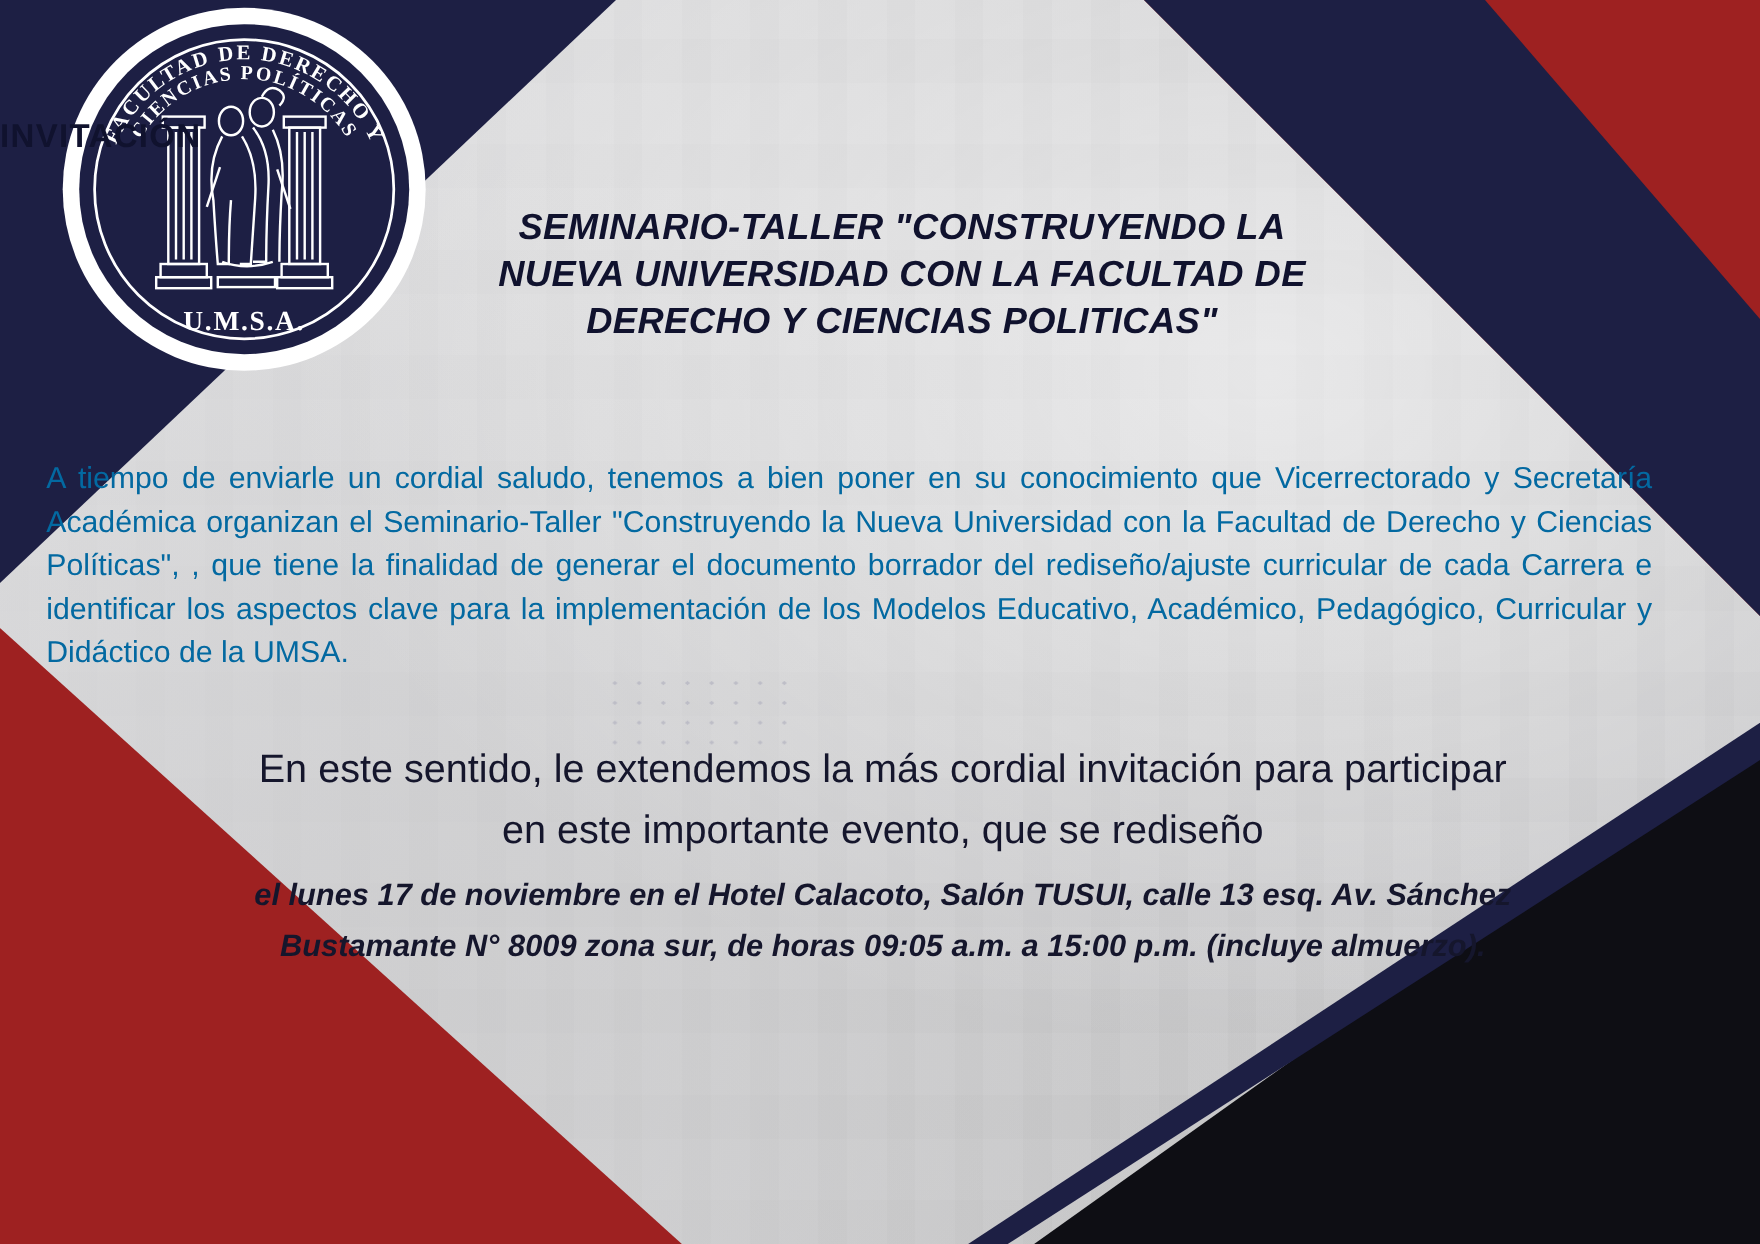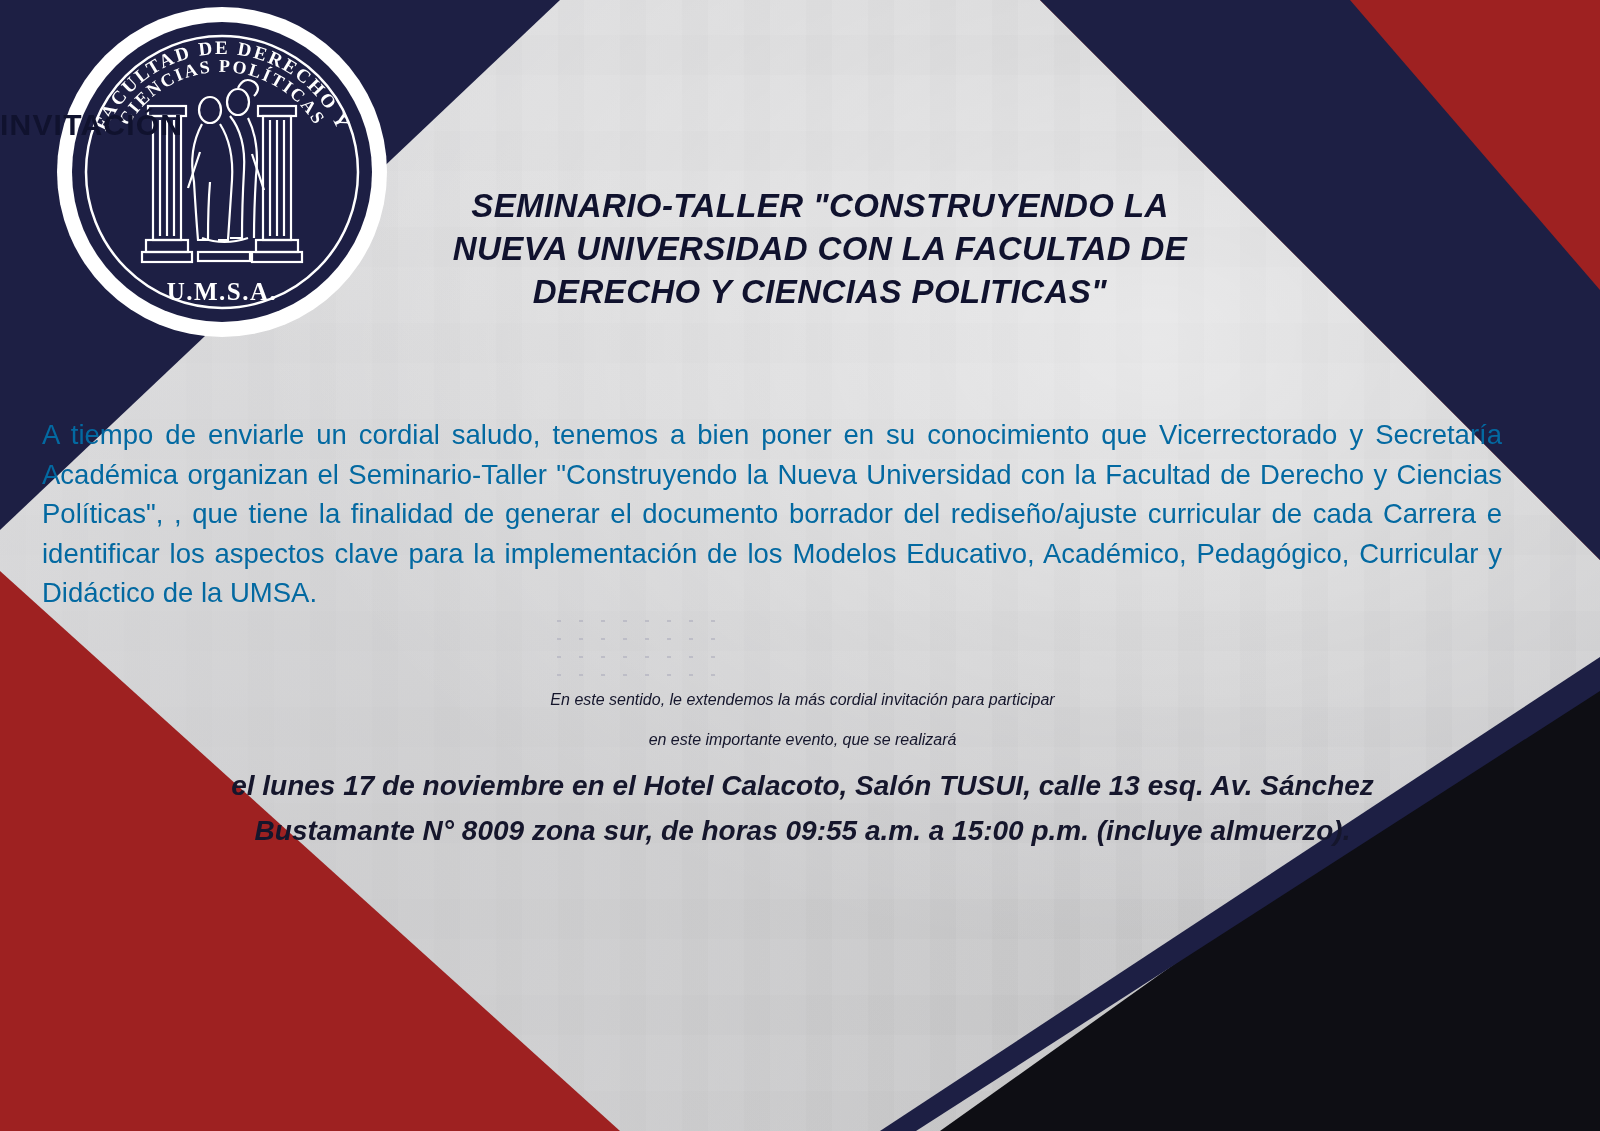--- a/index.html
+++ b/index.html
@@ -150,24 +150,22 @@
   }
   .invite-block {
     position: absolute;
     top: 672px;
     left: 180px;
     width: 1245px;
     text-align: center;
     color: #15162c;
   }
   .invite-line {
-    font-size: 16px;
-    font-style: italic;
+    font-size: 36px;
     line-height: 1.52;
-    margin-top: 16px;
   }
   .invite-detail {
     margin-top: 10px;
     font-size: 28px;
     font-weight: bold;
     font-style: italic;
     line-height: 1.62;
   }
 </style>
 </head>
@@ -243,18 +241,18 @@
   <div class="content">
 
     <div class="kicker">INVITACIÓN</div>
 
     <div class="title">SEMINARIO-TALLER "CONSTRUYENDO LA NUEVA UNIVERSIDAD CON LA FACULTAD DE DERECHO Y CIENCIAS POLITICAS"</div>
 
     <div class="body-text">A tiempo de enviarle un cordial saludo, tenemos a bien poner en su conocimiento que Vicerrectorado y Secretaría Académica organizan el Seminario-Taller "Construyendo la Nueva Universidad con la Facultad de Derecho y Ciencias Políticas", , que tiene la finalidad de generar el documento borrador del rediseño/ajuste curricular de cada Carrera e identificar los aspectos clave para la implementación de los Modelos Educativo, Académico, Pedagógico, Curricular y Didáctico de la UMSA.</div>
 
     <div class="invite-block">
       <div class="invite-line">En este sentido, le extendemos la más cordial invitación para participar</div>
-      <div class="invite-line">en este importante evento, que se realizará</div>
-      <div class="invite-detail">el lunes 17 de noviembre en el Hotel Calacoto, Salón TUSUI, calle 13 esq. Av. Sánchez Bustamante N° 8009 zona sur, de horas 09:55 a.m. a 15:00 p.m. (incluye almuerzo).</div>
+      <div class="invite-line">en este importante evento, que se rediseño</div>
+      <div class="invite-detail">el lunes 17 de noviembre en el Hotel Calacoto, Salón TUSUI, calle 13 esq. Av. Sánchez Bustamante N° 8009 zona sur, de horas 09:05 a.m. a 15:00 p.m. (incluye almuerzo).</div>
     </div>
 
   </div>
 </div>
 
 </body></html>

